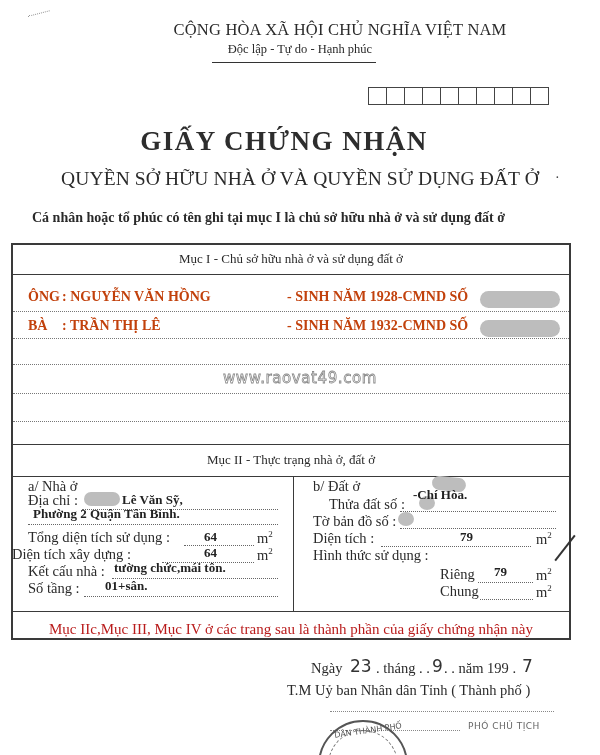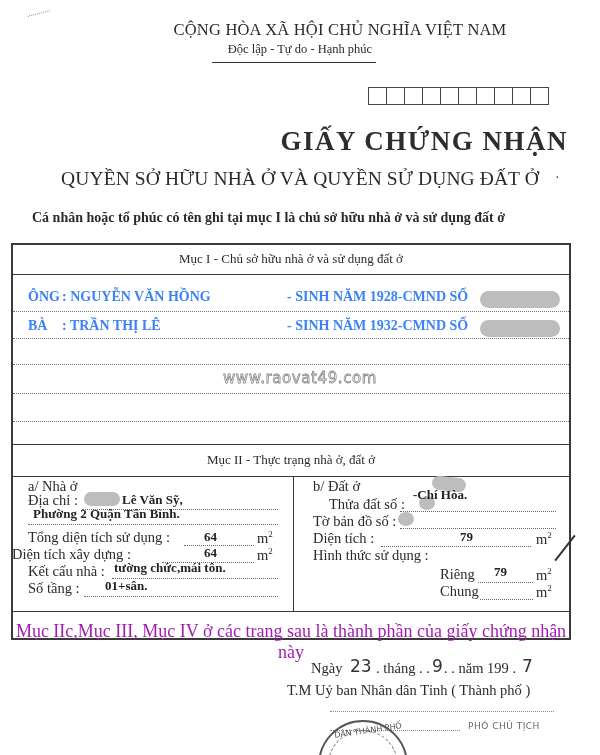--- a/index.html
+++ b/index.html
@@ -8,46 +8,46 @@
     background: #ffffff; color: #1e1e1e;
     font-family: "Liberation Serif", "DejaVu Serif", serif;
   }
   .abs { position: absolute; }
   .center { text-align: center; }
   .nation { left: 0; width: 600px; top: 20px; font-size: 16.5px; letter-spacing: 0.2px; color: #2a2a2a; padding-left: 40px; }
   .motto { left: 0; width: 600px; top: 42px; font-size: 12.5px; color: #2a2a2a; }
   .motto-line { left: 212px; top: 62px; width: 164px; height: 0; border-top: 1.5px solid #333; }
   .id-boxes { left: 369px; top: 87px; display: flex; }
   .id-box { width: 17px; height: 16px; border: 1px solid #444; margin-left: -1px; }
-  .title { left: 0; width: 568px; top: 126px; font-size: 27px; font-weight: bold; letter-spacing: 1.5px; color: #2d2d2d; text-align: right; }
+  .title { left: 0; width: 568px; top: 126px; font-size: 27px; font-weight: bold; letter-spacing: 1.5px; color: #2d2d2d; }
   .subtitle { left: 30px; width: 540px; top: 168px; font-size: 19.5px; color: #2a2a2a; letter-spacing: 0.1px; }
   .dot-mark { left: 555px; top: 170px; font-size: 14px; color: #444; }
   .intro { left: 32px; top: 210px; font-size: 14px; font-weight: bold; color: #2a2a2a; }
 
   .frame { left: 11px; top: 243px; width: 560px; height: 397px; border: 2px solid #3a3a3a; box-sizing: border-box; }
   .hline { position: absolute; left: 11px; width: 560px; height: 0; border-top: 1.8px solid #3a3a3a; }
   .dotline { position: absolute; left: 13px; width: 556px; height: 0; border-top: 1px dotted #777; }
   .vline { position: absolute; width: 0; border-left: 1.8px solid #3a3a3a; }
   .sec-title { position: absolute; left: 11px; width: 560px; text-align: center; font-size: 13px; color: #2a2a2a; }
 
-  .owner { position: absolute; font-size: 14px; font-weight: bold; color: #3b82f6; white-space: nowrap; }
+  .owner { position: absolute; font-size: 14px; font-weight: bold; color: #c2410c; white-space: nowrap; }
   .redact { position: absolute; background: #bdbdbd; border-radius: 9px; }
 
   .watermark {
     position: absolute; left: 0; width: 600px; top: 369px; text-align: center;
     font-family: "DejaVu Sans", sans-serif; font-size: 15px; letter-spacing: 0.6px;
     color: #ffffff; -webkit-text-stroke: 0.8px #8a8a8a;
   }
 
   .fld { position: absolute; font-size: 14.5px; color: #2a2a2a; white-space: nowrap; }
   .hand { position: absolute; font-size: 13px; font-weight: bold; color: #222; white-space: nowrap; }
   .fdots { position: absolute; height: 0; border-top: 1px dotted #666; }
   sup { font-size: 9px; }
 
-  .footer-note { position: absolute; left: 11px; width: 560px; top: 621px; text-align: center; font-size: 18px; color: #a21caf; }
+  .footer-note { position: absolute; left: 11px; width: 560px; top: 621px; text-align: center; font-size: 15px; color: #b91c1c; }
 
   .date { left: 0; top: 660px; width: 600px; font-size: 14.5px; color: #2a2a2a; }
   .date .hw { font-family: "DejaVu Sans", sans-serif; font-size: 17px; color: #333; }
   .committee { left: 0; top: 682px; width: 600px; font-size: 14.5px; color: #2a2a2a; }
   .sig-dots1 { left: 330px; top: 711px; width: 224px; border-top: 1px dotted #888; height: 0; }
   .sig-dots2 { left: 330px; top: 730px; width: 130px; border-top: 1px dotted #888; height: 0; }
   .vice { left: 468px; top: 721px; font-family: "DejaVu Sans", sans-serif; font-size: 9px; color: #666; letter-spacing: 0.5px; }
   .stamp {
     left: 318px; top: 720px; width: 90px; height: 90px; border-radius: 50%;
     border: 2px solid #555; box-sizing: border-box;

